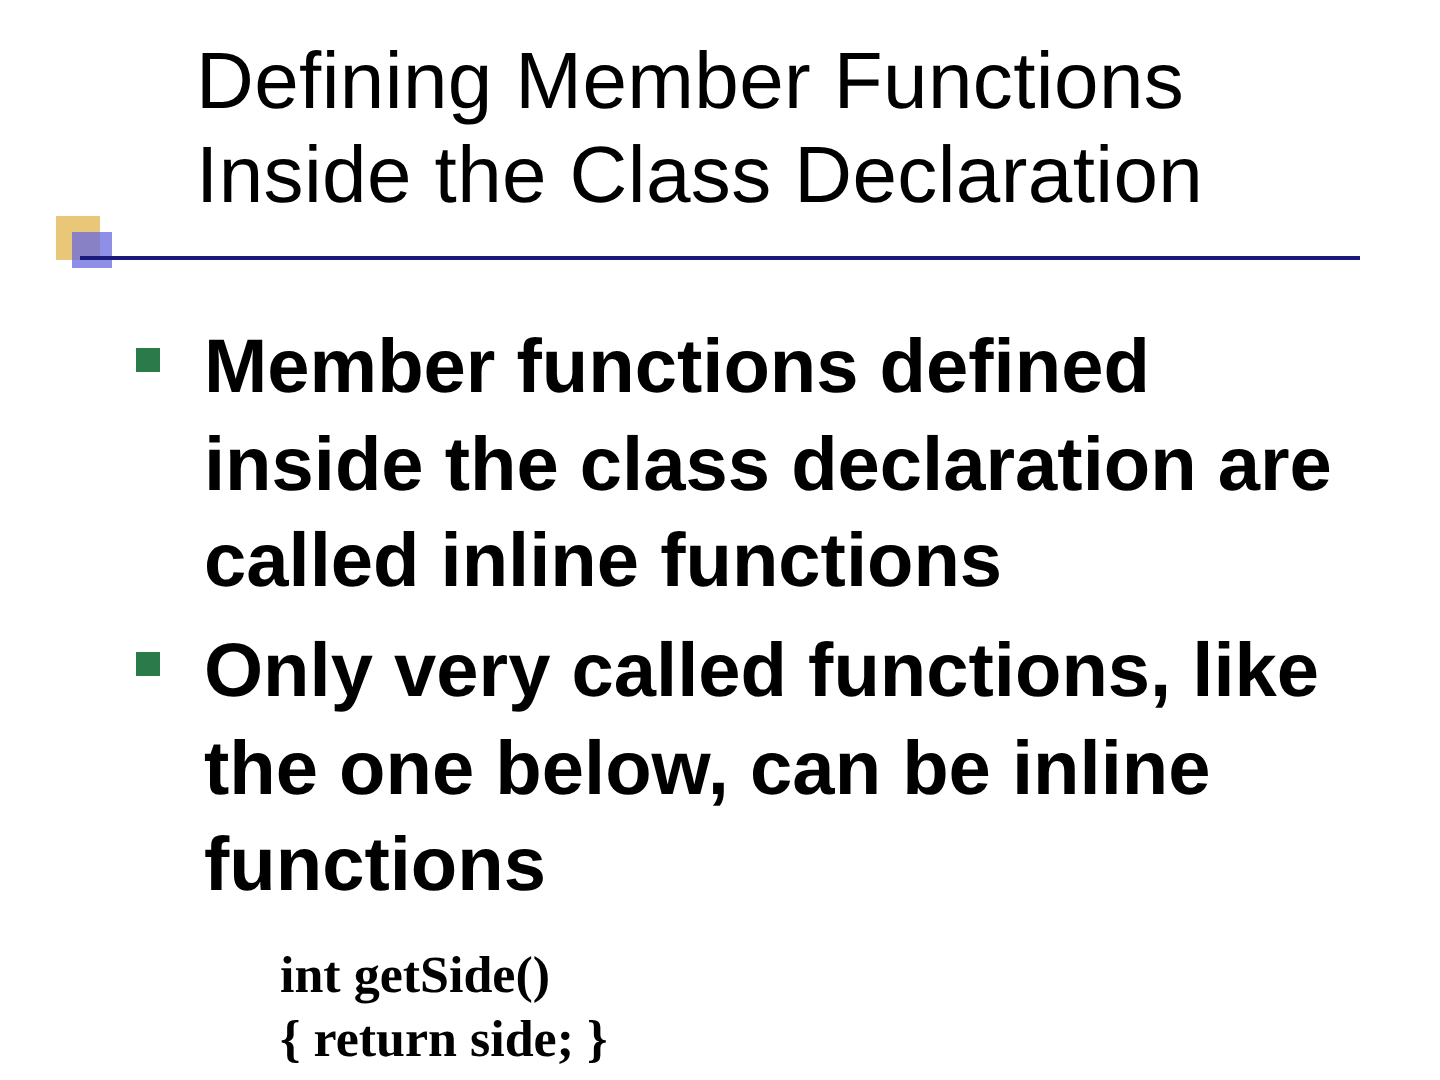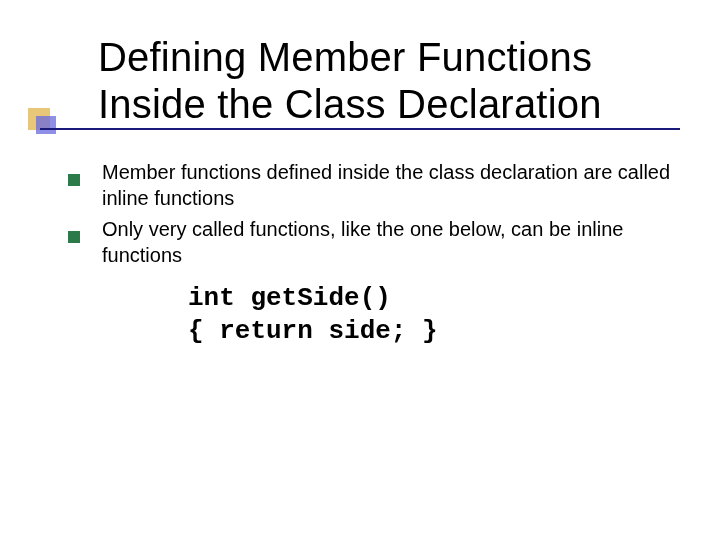--- a/index.html
+++ b/index.html
@@ -44,21 +44,20 @@
   }
   .title {
     position: absolute;
     left: 98px;
     top: 18px;
     width: 580px;
     font-size: 40px;
     line-height: 1.18;
     font-weight: 400;
     letter-spacing: 0.2px;
-    margin-top: 16px;
   }
   .rule {
     position: absolute;
     left: 40px;
     top: 128px;
     width: 640px;
     height: 2px;
     background: #1a1a7a;
   }
   .body {
@@ -74,28 +73,28 @@
   }
   .bullet-mark {
     flex: 0 0 auto;
     width: 12px;
     height: 12px;
     background: #2a7a4a;
     margin-top: 14px;
     margin-right: 22px;
   }
   .bullet-text {
-    font-size: 20px;
+    font-size: 38px;
     line-height: 1.28;
-    font-weight: 400;
+    font-weight: 700;
   }
   .code-block {
     margin-top: 14px;
-    margin-left: 120px;
-    font-family: Liberation Mono, monospace;
+    margin-left: 72px;
+    font-family: Liberation Serif, serif;
     font-size: 26px;
     font-weight: bold;
     line-height: 1.25;
     white-space: pre;
   }
 </style>
 </head>
 <body>
 
 <div class="slide">

